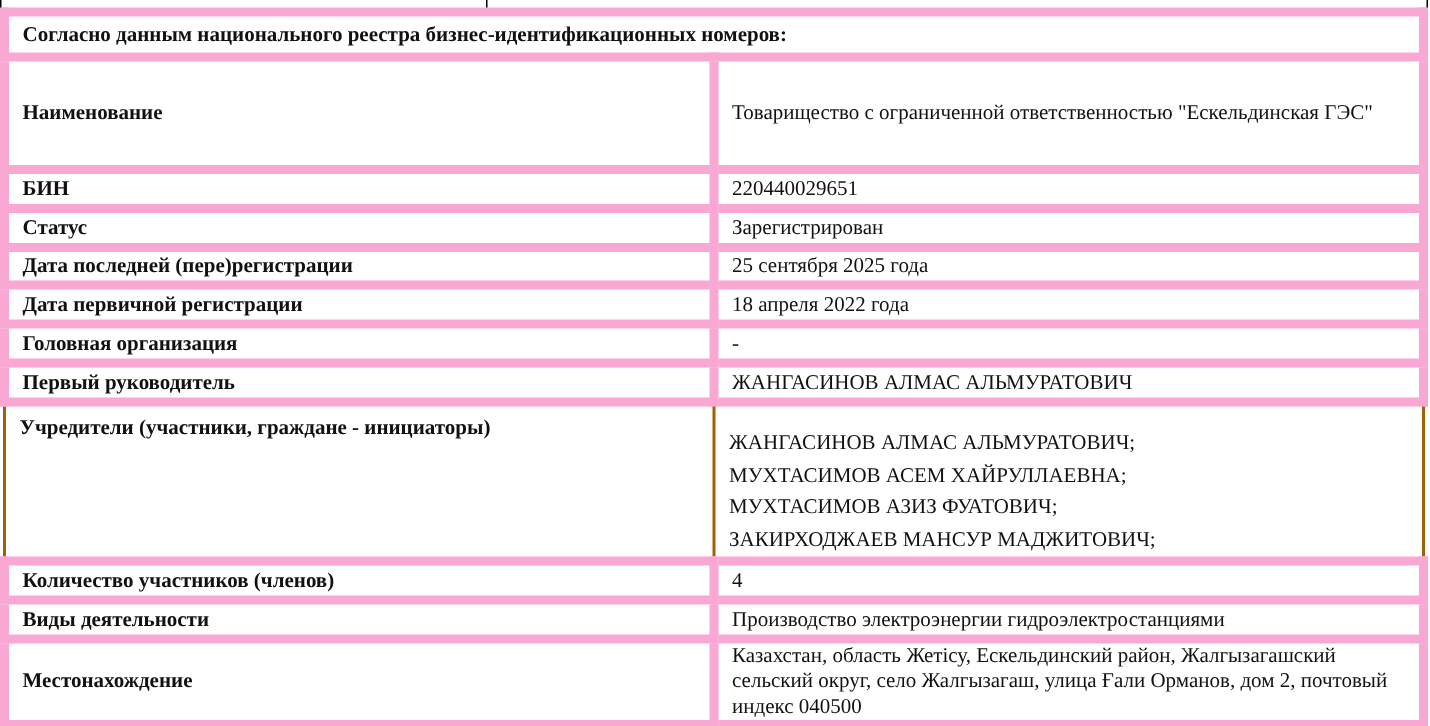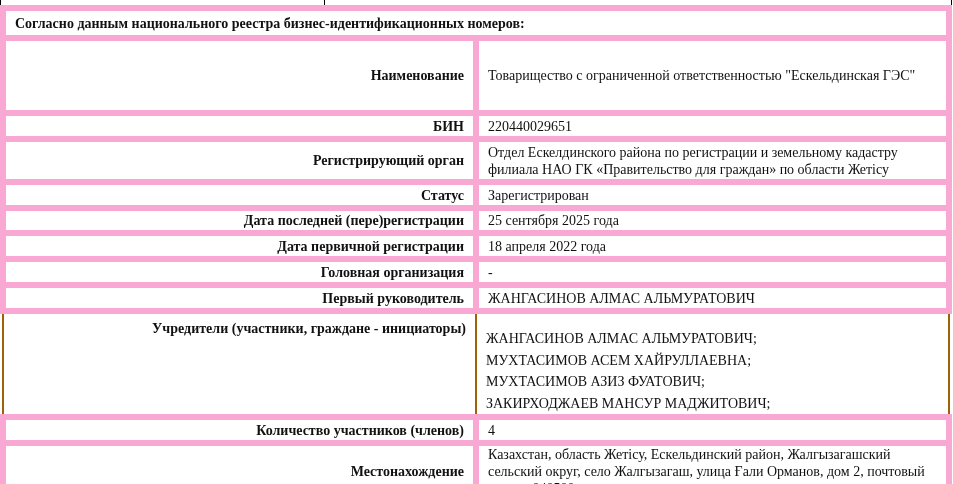--- a/index.html
+++ b/index.html
@@ -20,21 +20,21 @@
     table {
       border-collapse: collapse; width: 952px; table-layout: fixed;
     }
     td {
       border: 6px solid #f9a8d4;
       padding: 0 9px;
       font-size: 14px;
       line-height: 17px;
       vertical-align: middle;
     }
-    td.label { width: 306px; font-weight: bold; font-size: 14px; text-align: right; }
+    td.label { width: 306px; font-weight: bold; font-size: 14px; }
     td.value { font-weight: normal; font-family: Liberation Serif, serif; }
     td.header { font-weight: bold; height: 24px; }
     tr.thick td { border: 2px solid #a16207; }
     tr.thick td.label { vertical-align: top; padding-top: 6px; }
     .founder { display: block; line-height: 21.5px; }
     .founders-cell { padding-top: 14px; padding-bottom: 0; }
   </style>
 </head>
 <body>
 
@@ -46,24 +46,20 @@
         <td class="header" colspan="2">Согласно данным национального реестра бизнес-идентификационных номеров:</td>
       </tr>
 
       <tr style="height:75px">
         <td class="label">Наименование</td>
         <td class="value">Товарищество с ограниченной ответственностью "Ескельдинская ГЭС"</td>
       </tr>
       <tr style="height:26px">
         <td class="label">БИН</td>
         <td class="value">220440029651</td>
-      </tr>
-      <tr style="height:43px">
-        <td class="label">Регистрирующий орган</td>
-        <td class="value">Отдел Ескелдинского района по регистрации и земельному кадастру филиала НАО ГК «Правительство для граждан» по области Жетісу</td>
       </tr>
       <tr style="height:26px">
         <td class="label">Статус</td>
         <td class="value">Зарегистрирован</td>
       </tr>
       <tr style="height:25px">
         <td class="label">Дата последней (пере)регистрации</td>
         <td class="value">25 сентября 2025 года</td>
       </tr>
       <tr style="height:26px">
@@ -86,19 +82,23 @@
           <span class="founder">МУХТАСИМОВ АСЕМ ХАЙРУЛЛАЕВНА;</span>
           <span class="founder">МУХТАСИМОВ АЗИЗ ФУАТОВИЧ;</span>
           <span class="founder">ЗАКИРХОДЖАЕВ МАНСУР МАДЖИТОВИЧ;</span>
         </td>
       </tr>
 
       <tr style="height:26px">
         <td class="label">Количество участников (членов)</td>
         <td class="value">4</td>
       </tr>
+      <tr style="height:26px">
+        <td class="label">Виды деятельности</td>
+        <td class="value">Производство электроэнергии гидроэлектростанциями</td>
+      </tr>
       <tr style="height:42px">
         <td class="label">Местонахождение</td>
         <td class="value">Казахстан, область Жетісу, Ескельдинский район, Жалгызагашский сельский округ, село Жалгызагаш, улица Ғали Орманов, дом 2, почтовый индекс 040500</td>
       </tr>
     </tbody>
   </table>
 </div>
 
 </body></html>

